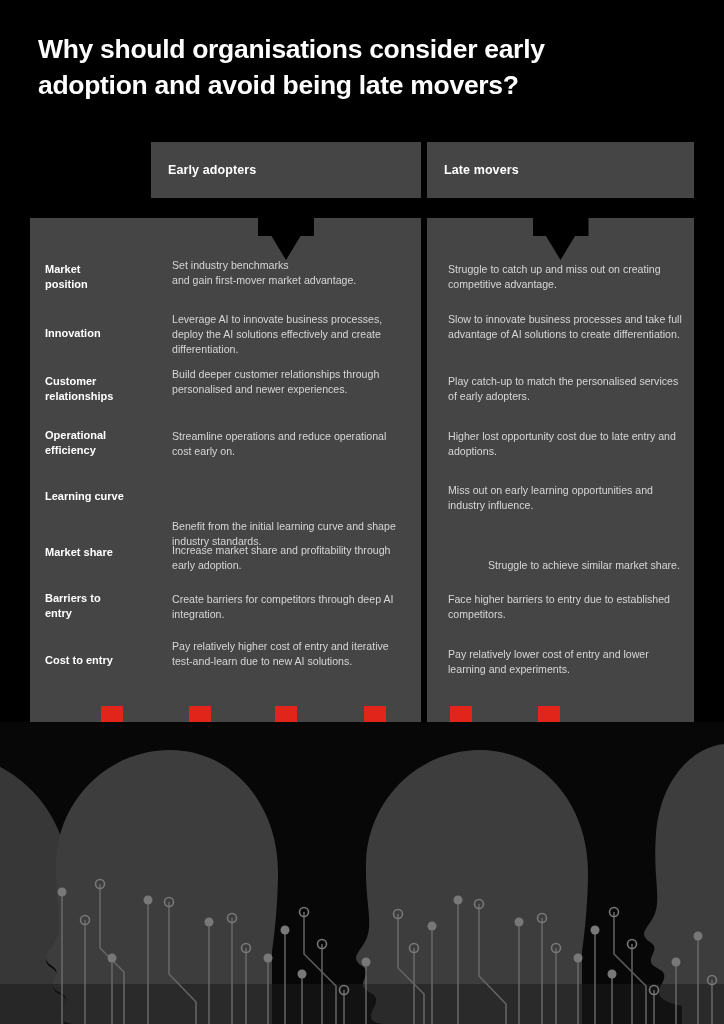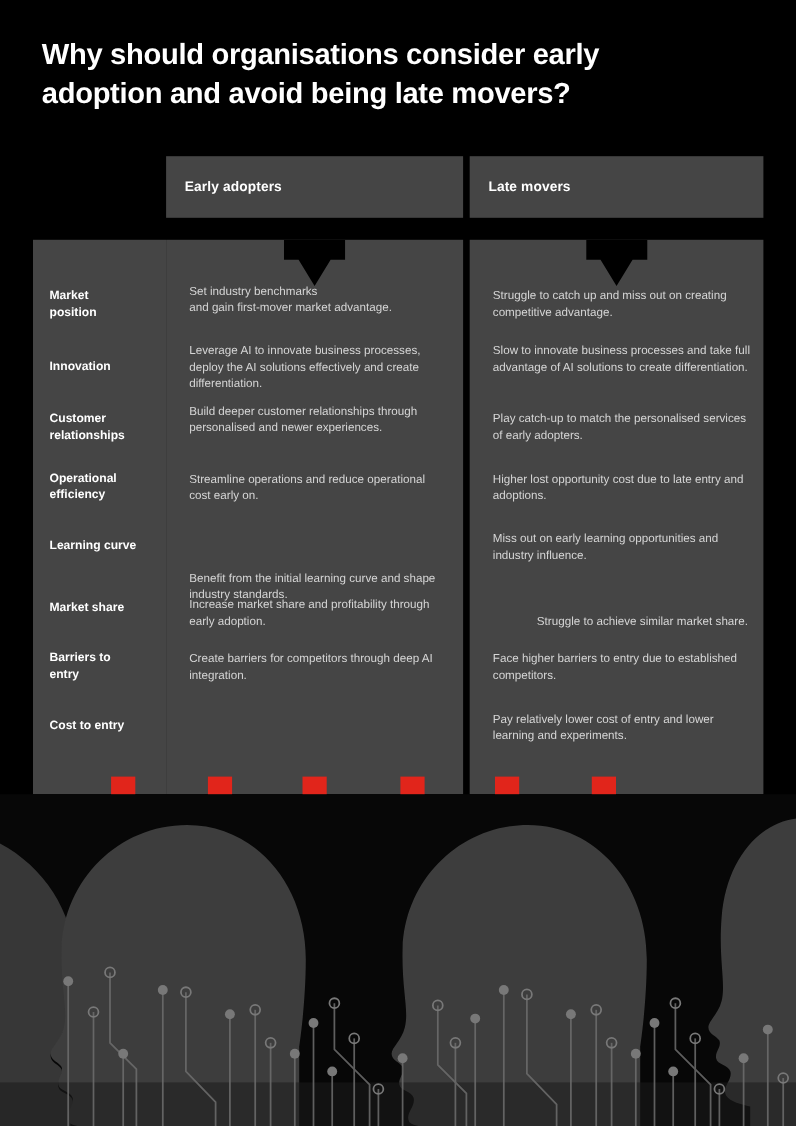--- a/index.html
+++ b/index.html
@@ -137,20 +137,21 @@
   <div class="panel" id="panel-early">
     <div class="arrow-notch"></div>
   <div class="cell-text" style="top: 40px;">Set industry benchmarks
 and gain first-mover market advantage.</div>
       <div class="cell-text" style="top: 94px;">Leverage AI to innovate business processes, deploy the AI solutions effectively and create differentiation.</div>
       <div class="cell-text" style="top: 149px;">Build deeper customer relationships through personalised and newer experiences.</div>
       <div class="cell-text" style="top: 211px;">Streamline operations and reduce operational cost early on.</div>
       <div class="cell-text" style="top: 265px; margin-top: 36px;">Benefit from the initial learning curve and shape industry standards.</div>
       <div class="cell-text" style="top: 325px;">Increase market share and profitability through early adoption.</div>
       <div class="cell-text" style="top: 374px;">Create barriers for competitors through deep AI integration.</div>
+      <div class="cell-text" style="top: 421px;">Pay relatively higher cost of entry and iterative test-and-learn due to new AI solutions.</div>
     </div>
 
   <div class="panel" id="panel-late">
     <div class="arrow-notch"></div>
   <div class="cell-text" style="top: 44px;">Struggle to catch up and miss out on creating competitive advantage.</div>
       <div class="cell-text" style="top: 94px;">Slow to innovate business processes and take full advantage of AI solutions to create differentiation.</div>
       <div class="cell-text" style="top: 156px;">Play catch-up to match the personalised services of early adopters.</div>
       <div class="cell-text" style="top: 211px;">Higher lost opportunity cost due to late entry and adoptions.</div>
       <div class="cell-text" style="top: 265px;">Miss out on early learning opportunities and industry influence.</div>
       <div class="cell-text" style="top: 340px; margin-left: 40px;">Struggle to achieve similar market share.</div>

